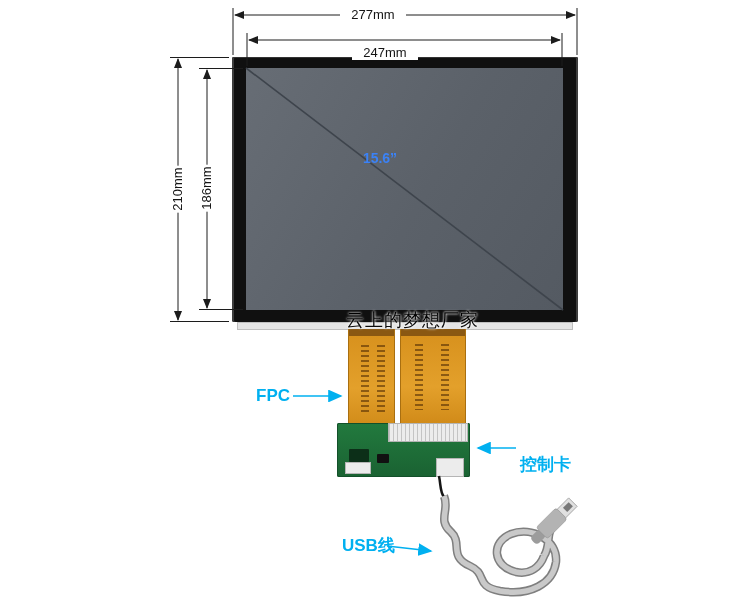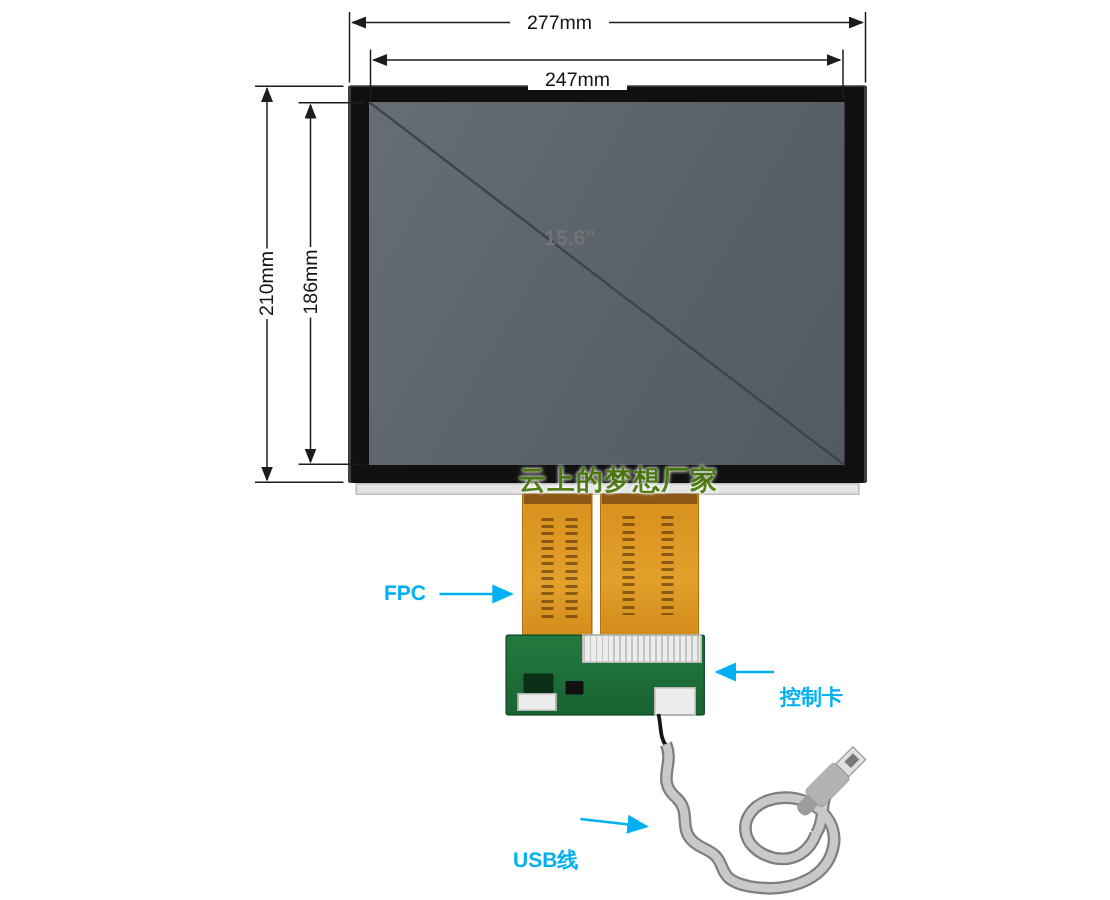--- a/index.html
+++ b/index.html
@@ -43,27 +43,27 @@
     background-image:repeating-linear-gradient(90deg,#c4c4c4 0 1px,transparent 1px 4px);background-color:#ececec;}
   #conn-bottom{left:99px;top:35px;width:28px;height:19px;}
   .chip{position:absolute;background:#0c2f18;border-radius:1px;}
   
   .dim-label{
     position:absolute;z-index:6;background:#fff;font-size:13px;line-height:14px;
     text-align:center;padding:0 2px;color:#141414;
   }
   .rot{transform:translate(-50%,-50%) rotate(-90deg);}
   #diag-label{position:absolute;z-index:6;left:352px;top:150px;width:56px;text-align:center;
-    color:#737373;font-size:14px;font-weight:bold;background:transparent;}
+    color:#3b82f6;font-size:14px;font-weight:bold;background:transparent;}
   .callout{
-    position:absolute;z-index:6;color:#00b0f0;font-size:14px;font-weight:bold;line-height:15px;
+    position:absolute;z-index:6;color:#00b0f0;font-size:17px;font-weight:bold;line-height:15px;
   }
   #watermark{
-    position:absolute;z-index:6;left:346px;top:308px;font-size:18px;font-weight:bold;
-    color:#4d7c0f;letter-spacing:1px;opacity:.95;
+    position:absolute;z-index:6;left:346px;top:308px;font-size:18px;font-weight:normal;
+    color:#000000;letter-spacing:1px;opacity:.95;
     text-shadow:0 0 2px #fff,0 0 3px #fff;white-space:nowrap;
   }
   #overlay{position:absolute;left:0;top:0;z-index:4;pointer-events:none;}
 </style>
 </head>
 <body>
 
 <div id="canvas">
 
   <div id="panel" class="abs">
@@ -145,17 +145,17 @@
 
   <span class="dim-label" style="left:340px;top:8px;width:62px;">277mm</span>
   <span class="dim-label" style="left:352px;top:46px;width:62px;">247mm</span>
   <span class="dim-label rot" style="left:178px;top:189px;">210mm</span>
   <span class="dim-label rot" style="left:207px;top:188px;">186mm</span>
 
   <span id="diag-label">15.6”</span>
 
   <span class="callout" style="left:256px;top:388px;">FPC</span>
   <span class="callout" style="left:520px;top:457px;">控制卡</span>
-  <span class="callout" style="left:342px;top:538px;margin-top:28px;">USB线</span>
+  <span class="callout" style="left:342px;top:538px;">USB线</span>
 
   <span id="watermark">云上的梦想厂家</span>
 
 </div>
 
 </body></html>

